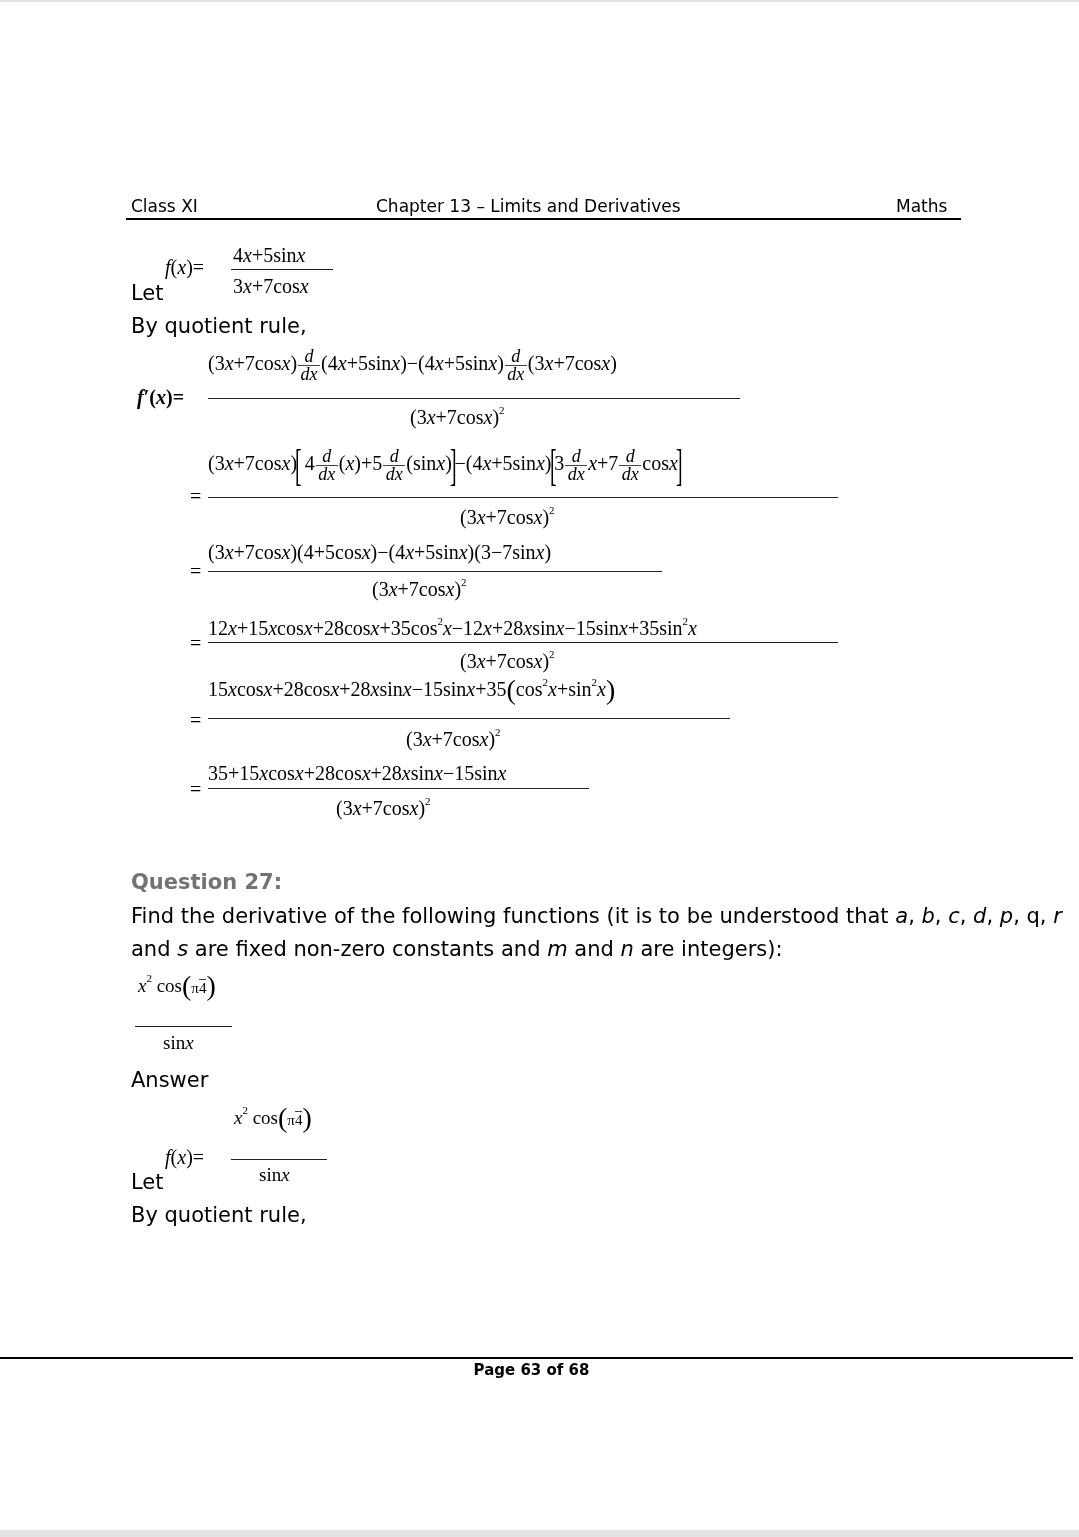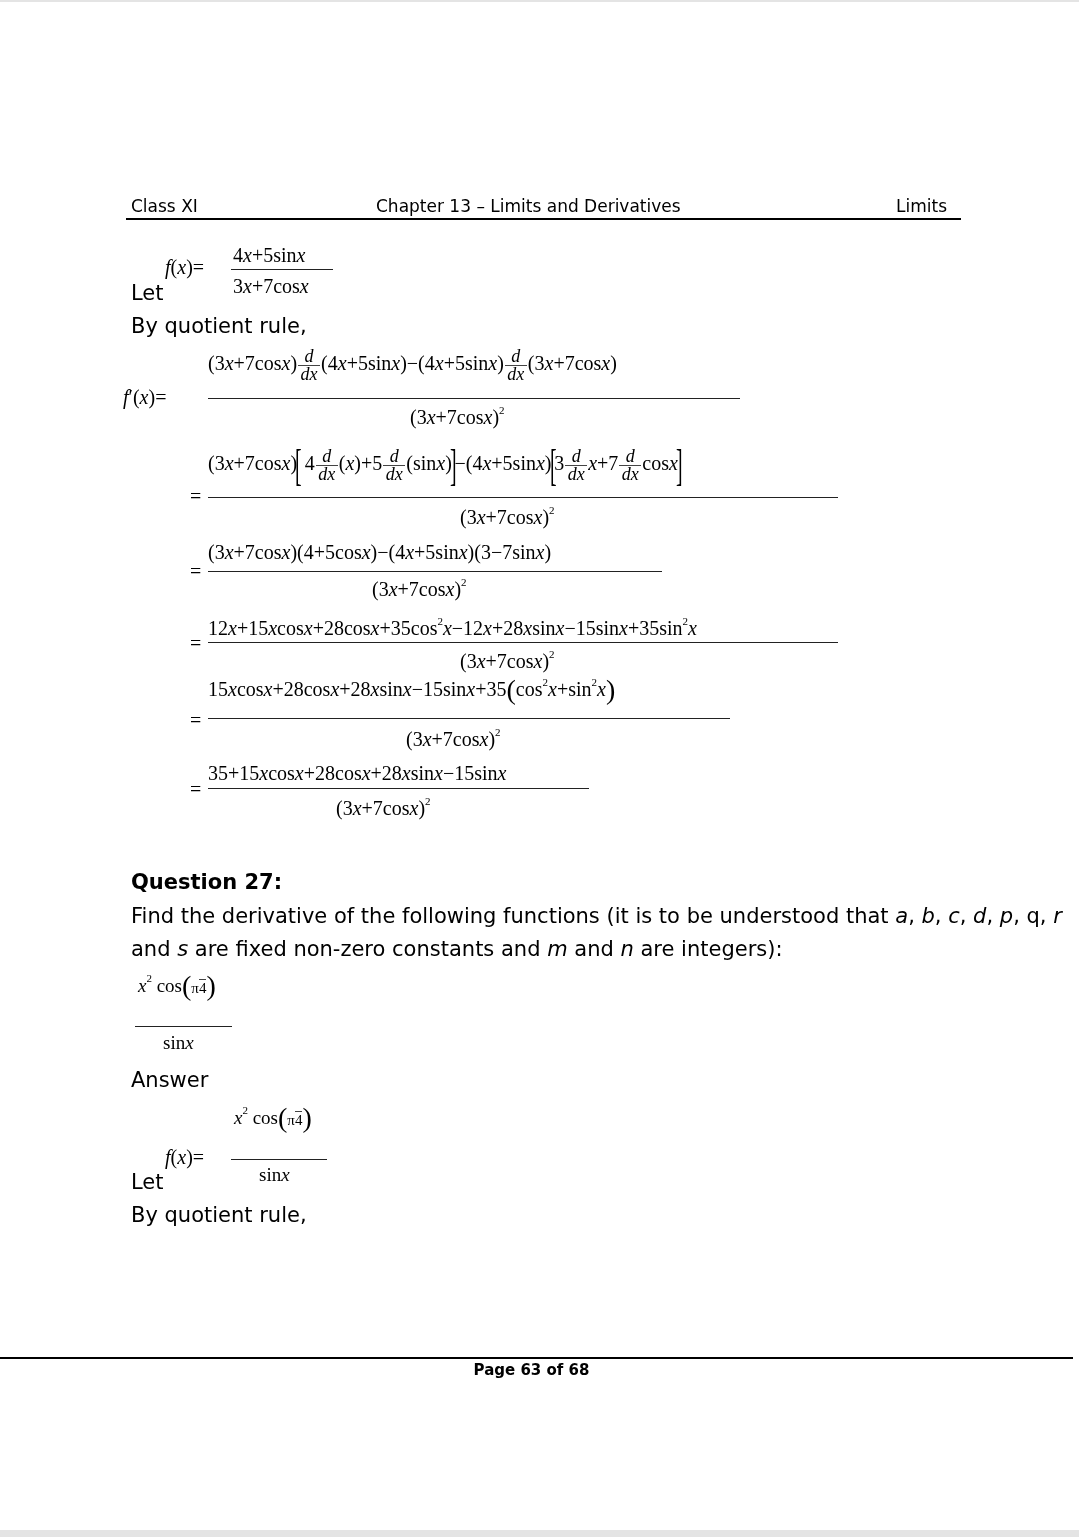--- a/index.html
+++ b/index.html
@@ -8,21 +8,21 @@
     font-family:"DejaVu Sans", "Liberation Sans", sans-serif; color:#000;
     overflow:hidden;
   }
   .topstrip { position:absolute; left:0; top:0; width:1079px; height:2px; background:#e4e4e4; }
   .botstrip { position:absolute; left:0; top:1530px; width:1079px; height:7px; background:#e4e4e4; }
 
   .hdr { position:absolute; top:196px; font-size:17px; }
   .hdr-rule { position:absolute; left:126px; top:218px; width:835px; height:1.5px; background:#000; }
 
   .txt { position:absolute; font-size:21px; white-space:nowrap; }
-  .q-title { color:#000000; font-weight:bold; }
+  .q-title { color:#737373; font-weight:bold; }
 
   .math { position:absolute; font-family:"Liberation Serif","DejaVu Serif",serif; font-size:20px; white-space:nowrap; }
   .it { font-style:italic; }
   .bar { position:absolute; height:1.3px; background:#222; }
   .eq { position:absolute; font-family:"Liberation Serif",serif; font-size:20px; }
   sup { font-size:11px; vertical-align:10px; }
   .dd { display:inline-block; position:relative; width:22px; vertical-align:middle; text-align:center; font-style:italic; font-size:18px; line-height:17px; margin:0 1px; }
   .dd span { display:block; }
   .dd .l { border-top:1px solid #444; }
   .bigb { display:inline-block; font-size:44px; font-weight:100; vertical-align:-10px; line-height:44px; transform:scaleX(0.45); margin:0 -6px; }
@@ -32,34 +32,34 @@
   .pi-frac { display:inline-block; vertical-align:middle; text-align:center; font-size:15px; line-height:18px; }
   .pi-frac .l { border-top:1px solid #444; }
 </style>
 </head>
 <body>
 
 <div class="topstrip"></div>
 
 <div class="hdr" style="left:131px;">Class XI</div>
 <div class="hdr" style="left:376px;">Chapter 13 – Limits and Derivatives</div>
-<div class="hdr" style="left:896px;">Limits</div>
+<div class="hdr" style="left:896px;">Maths</div>
 <div class="hdr-rule"></div>
 
 <div class="txt" style="left:131px; top:281px;">Let</div>
 <div class="math" style="left:165px; top:256px;">
   <span class="it">f</span>(<span class="it">x</span>)=
 </div>
 <div class="math" style="left:233px; top:244px;">4<span class="it">x</span>+5sin<span class="it">x</span></div>
 <div class="bar" style="left:231px; top:269px; width:102px;"></div>
 <div class="math" style="left:233px; top:275px;">3<span class="it">x</span>+7cos<span class="it">x</span></div>
 
 <div class="txt" style="left:131px; top:314px;">By quotient rule,</div>
 
-<div class="math" style="left:123px; top:386px;"><span class="it">f</span>′(<span class="it">x</span>)=</div>
+<div class="math" style="left:137px; top:386px;font-weight:bold;"><span class="it">f</span>′(<span class="it">x</span>)=</div>
 <div class="math" style="left:208px; top:348px;">(3<span class="it">x</span>+7cos<span class="it">x</span>)<span class="dd"><span>d</span><span class="l">dx</span></span>(4<span class="it">x</span>+5sin<span class="it">x</span>)−(4<span class="it">x</span>+5sin<span class="it">x</span>)<span class="dd"><span>d</span><span class="l">dx</span></span>(3<span class="it">x</span>+7cos<span class="it">x</span>)</div>
 <div class="bar" style="left:208px; top:398px; width:532px;"></div>
 <div class="math" style="left:410px; top:404px;">(3<span class="it">x</span>+7cos<span class="it">x</span>)<sup>2</sup></div>
 
 <div class="eq" style="left:190px; top:485px;">=</div>
 <div class="math" style="left:208px; top:444px;">(3<span class="it">x</span>+7cos<span class="it">x</span>)<span class="bigb">[</span> 4<span class="dd"><span>d</span><span class="l">dx</span></span>(<span class="it">x</span>)+5<span class="dd"><span>d</span><span class="l">dx</span></span>(sin<span class="it">x</span>)<span class="bigb">]</span>−(4<span class="it">x</span>+5sin<span class="it">x</span>)<span class="bigb">[</span>3<span class="dd"><span>d</span><span class="l">dx</span></span><span class="it">x</span>+7<span class="dd"><span>d</span><span class="l">dx</span></span>cos<span class="it">x</span><span class="bigb">]</span></div>
 <div class="bar" style="left:208px; top:497px; width:630px;"></div>
 <div class="math" style="left:460px; top:504px;">(3<span class="it">x</span>+7cos<span class="it">x</span>)<sup>2</sup></div>
 
 <div class="eq" style="left:190px; top:560px;">=</div>

